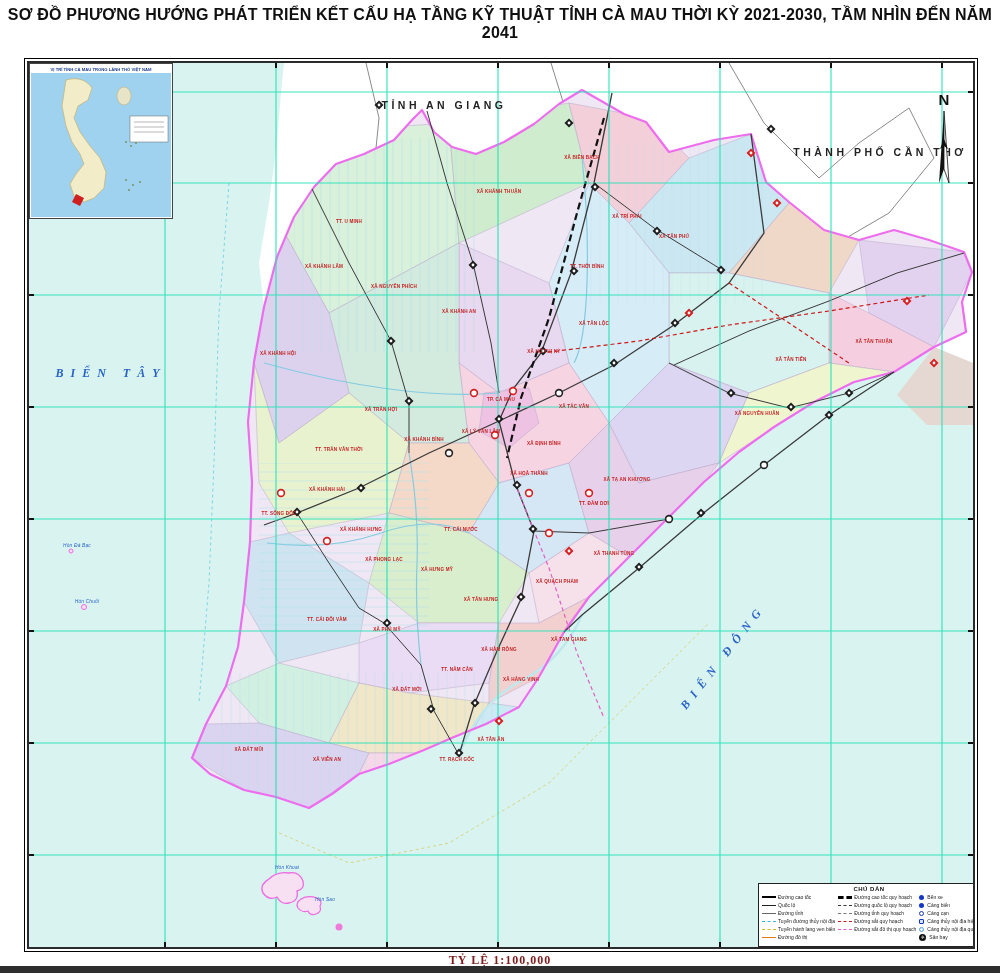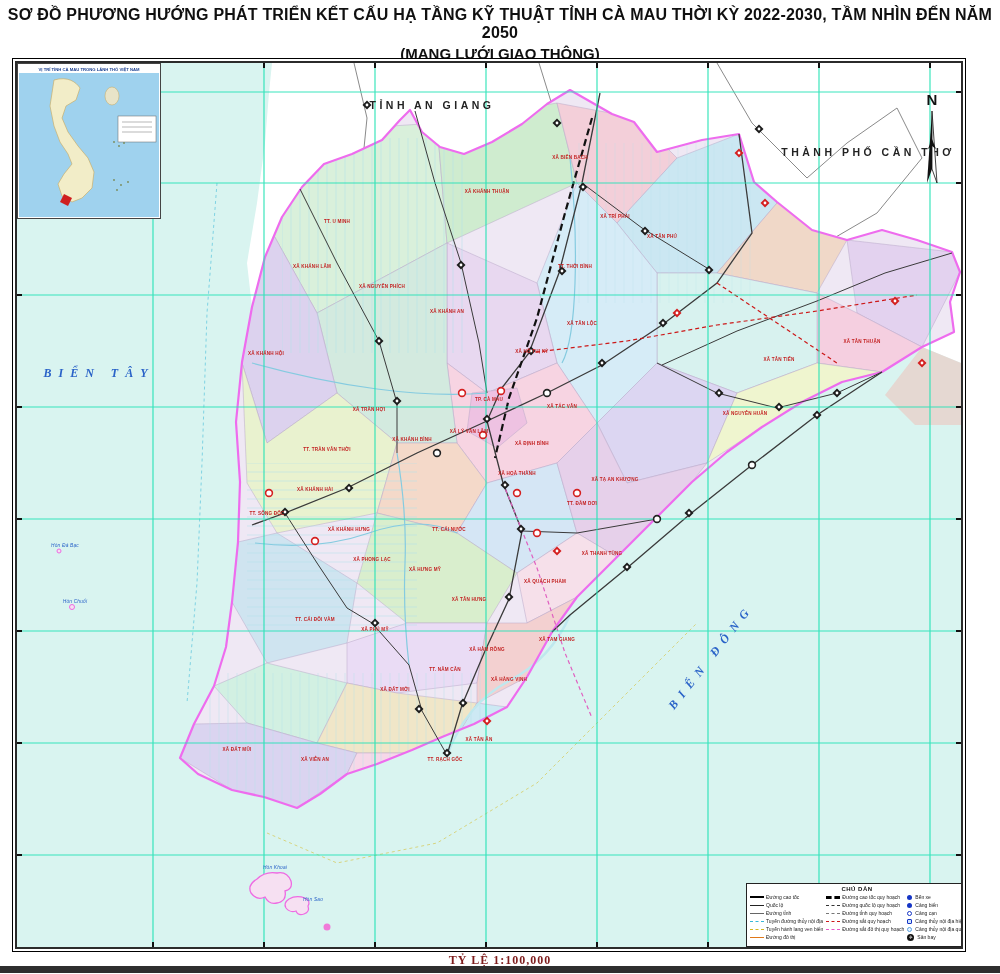--- a/index.html
+++ b/index.html
@@ -1,20 +1,20 @@
 <!DOCTYPE html>
 <html><head>
 <meta charset="utf-8">
 <style>
   html,body{margin:0;padding:0;background:#fff;width:1000px;height:974px;overflow:hidden;
     font-family:"Liberation Sans",sans-serif;}
   .title-block{position:absolute;left:0;top:6px;width:1000px;text-align:center;color:#101010;}
   .title-line1{font-size:16px;font-weight:bold;letter-spacing:.2px;}
   .title-line2{font-size:15px;font-weight:bold;margin-top:3px;}
-  .map-frame{position:absolute;left:12px;top:58px;width:954px;height:894px;border:1.5px solid #000;
+  .map-frame{position:absolute;left:24px;top:58px;width:954px;height:894px;border:1.5px solid #000;
     background:#fff;padding:2px;box-sizing:border-box;}
   .map-inner{position:relative;width:100%;height:100%;border:2.5px solid #2b2b2b;box-sizing:border-box;
     overflow:hidden;background:#d9f4f0;}
   svg{display:block;}
   
   .inset{position:absolute;left:0;top:0;width:144px;height:156px;background:#fff;border:1px solid #444;
     box-sizing:border-box;z-index:5;}
   
   .north{position:absolute;right:14px;top:28px;z-index:4;}
   
@@ -40,22 +40,21 @@
   .ic-inlp{border:1px solid #58a0e0;background:#eaf4ff;box-sizing:border-box}
   .ic-air{background:#111;width:7px;min-width:7px;height:7px;line-height:7px;font-size:5px}
   .scale-label{position:absolute;left:0;top:953px;width:1000px;text-align:center;
     font-family:"Liberation Serif",serif;font-weight:bold;font-size:12px;color:#7f1d1d;letter-spacing:1px;}
   .bottom-bar{position:absolute;left:0;top:966px;width:1000px;height:7px;background:#2e2e2e;}
 </style>
 </head>
 <body>
 
 <div class="title-block">
-  <div class="title-line1">SƠ ĐỒ PHƯƠNG HƯỚNG PHÁT TRIỂN KẾT CẤU HẠ TẦNG KỸ THUẬT TỈNH CÀ MAU THỜI KỲ 2022-2030, TẦM NHÌN ĐẾN NĂM 2050</div>
-  <div class="title-line2">(MẠNG LƯỚI GIAO THÔNG)</div>
+  <div class="title-line1">SƠ ĐỒ PHƯƠNG HƯỚNG PHÁT TRIỂN KẾT CẤU HẠ TẦNG KỸ THUẬT TỈNH CÀ MAU THỜI KỲ 2021-2030, TẦM NHÌN ĐẾN NĂM 2041</div>
 </div>
 
 <div class="map-frame">
  <div class="map-inner">
 
   <svg id="mapsvg" width="944" height="884" viewBox="0 0 944 884">
     <defs>
       <clipPath id="provClip">
         <path d="M553,27 L595,51 617,59 640,89 685,77 722,71 737,119 760,139 795,167 830,177 865,167 900,177 935,189 943,209 933,239 937,269 905,284 865,309 825,319 785,339 745,364 710,389 675,419 640,454 600,494 560,534 535,569 510,614 490,644 457,661 425,674 395,687 360,701 330,711 303,731 280,745 247,734 215,727 181,711 163,695 177,661 197,623 209,584 215,539 221,479 223,419 219,359 225,299 235,244 248,194 265,154 285,124 307,101 335,91 365,77 383,57 393,47 405,69 423,84 447,91 475,79 505,61 530,41 Z"></path>
       </clipPath>

